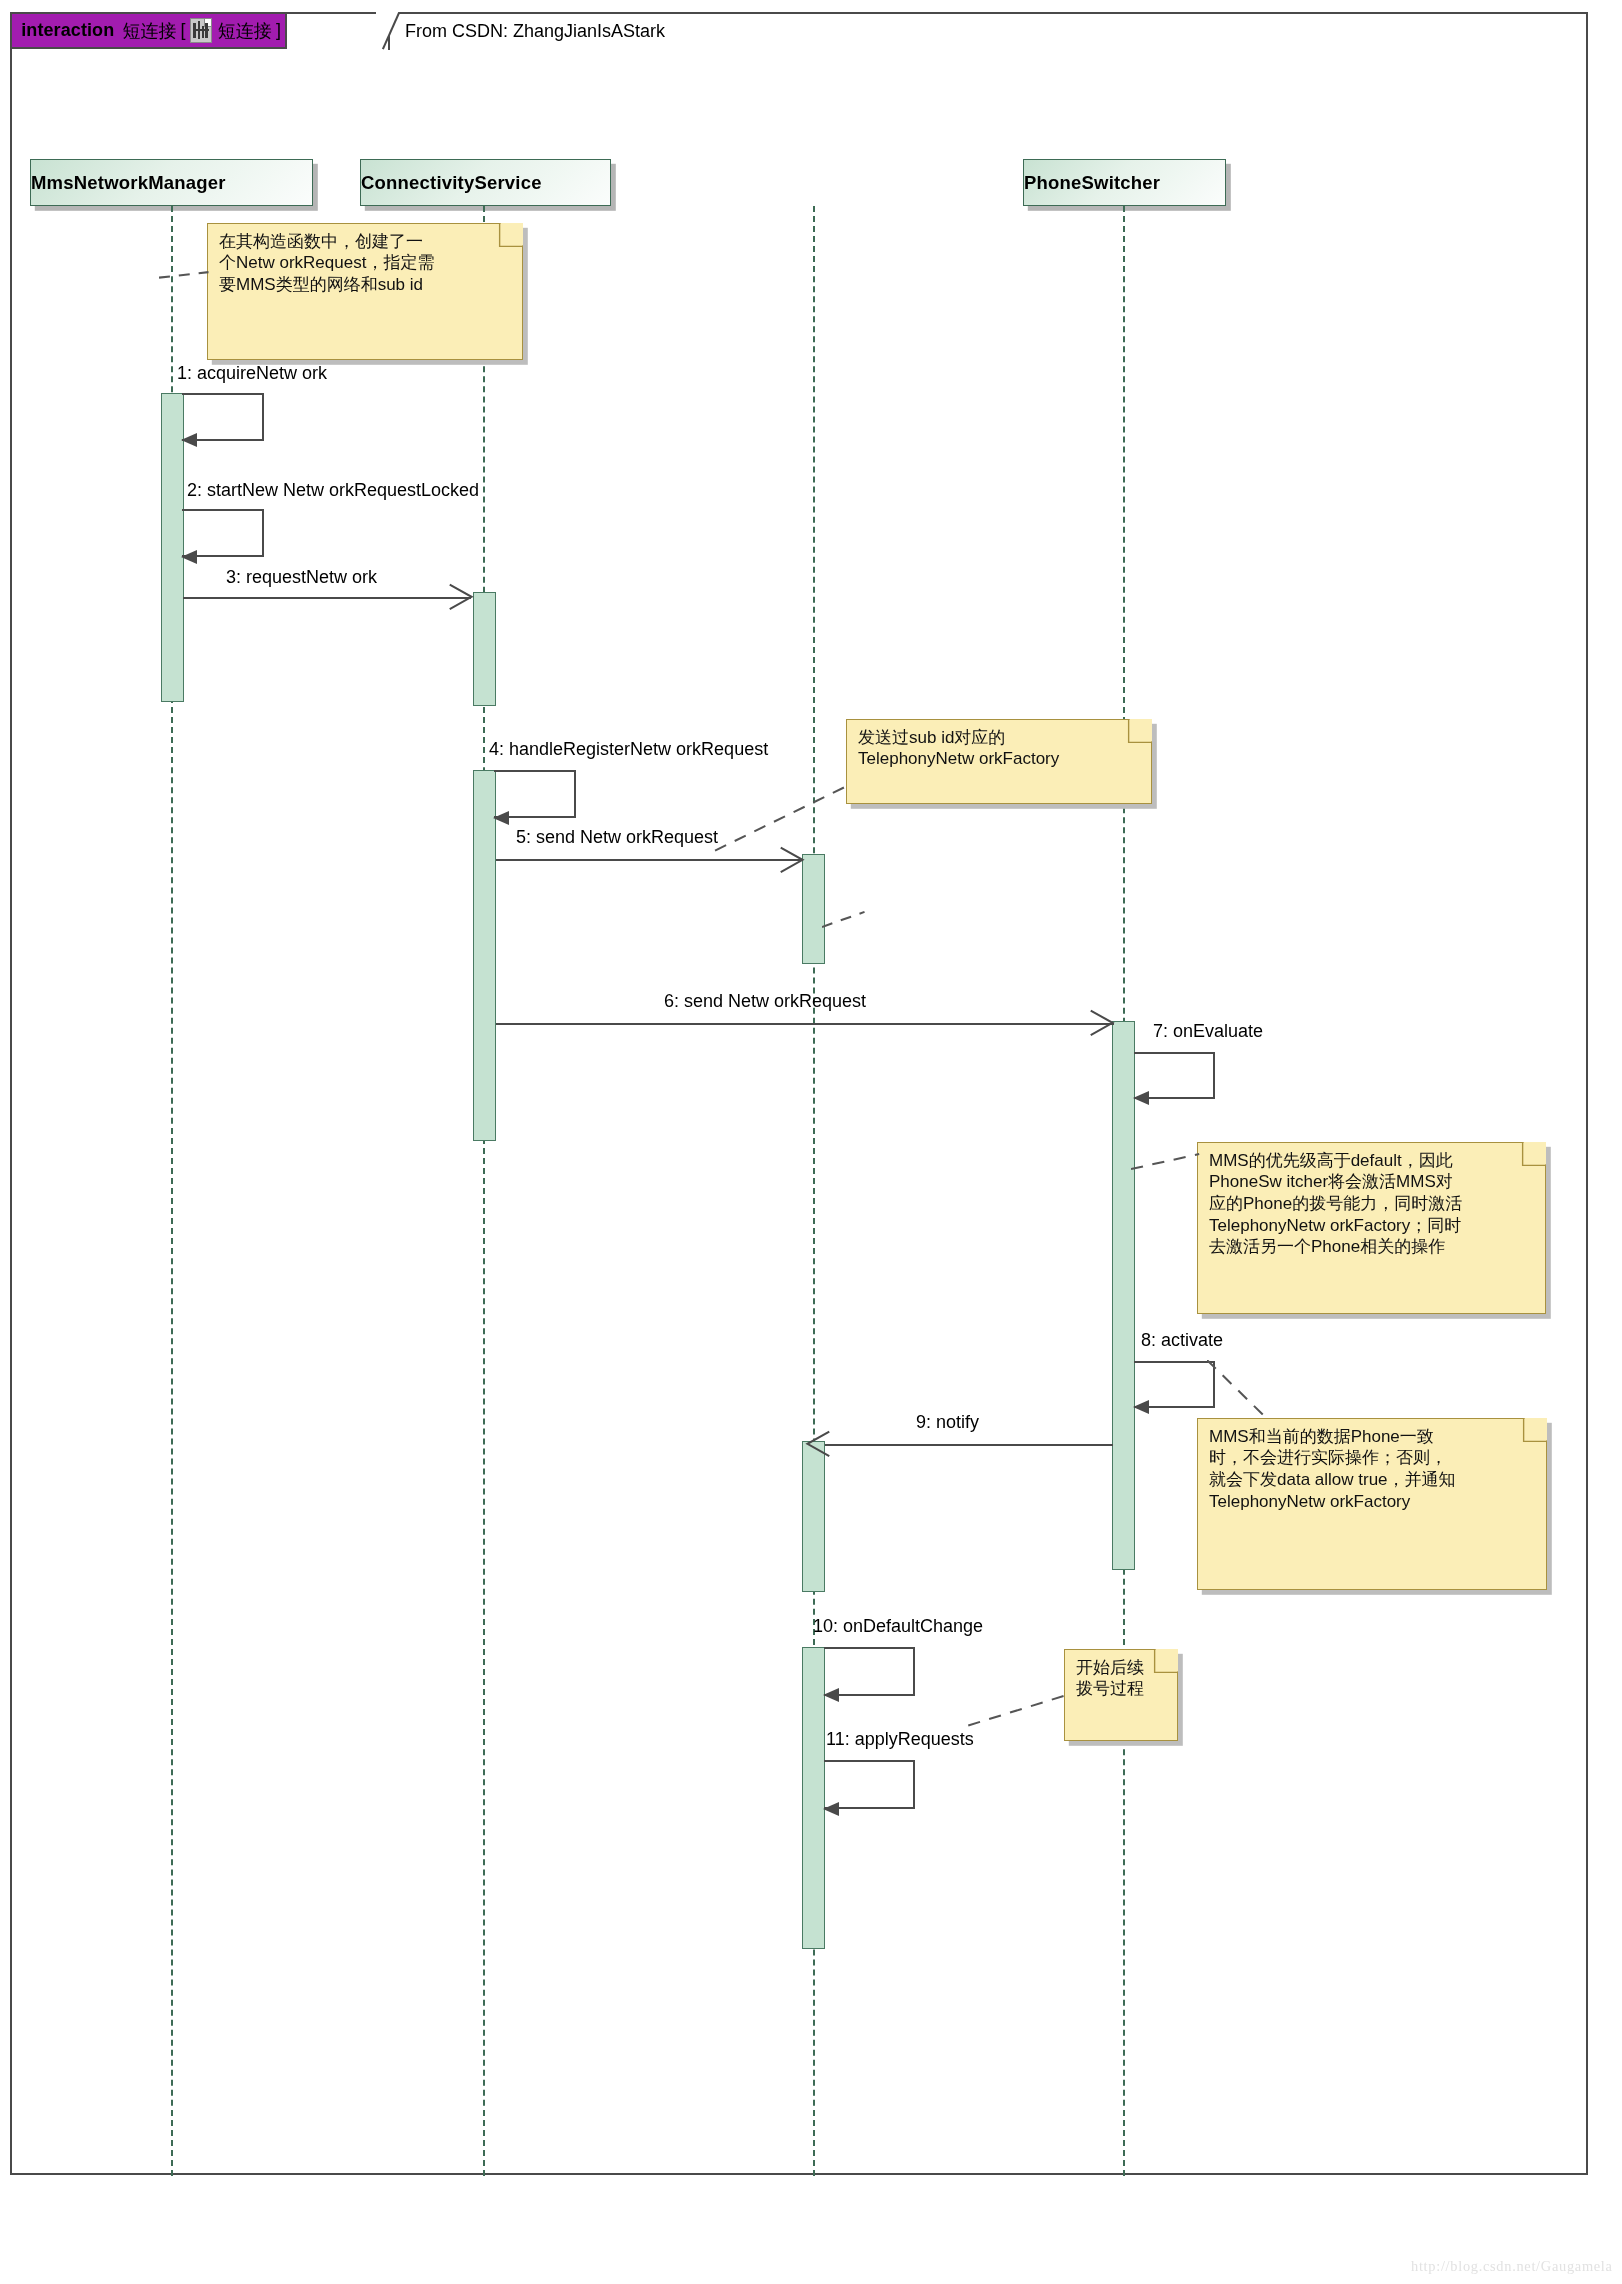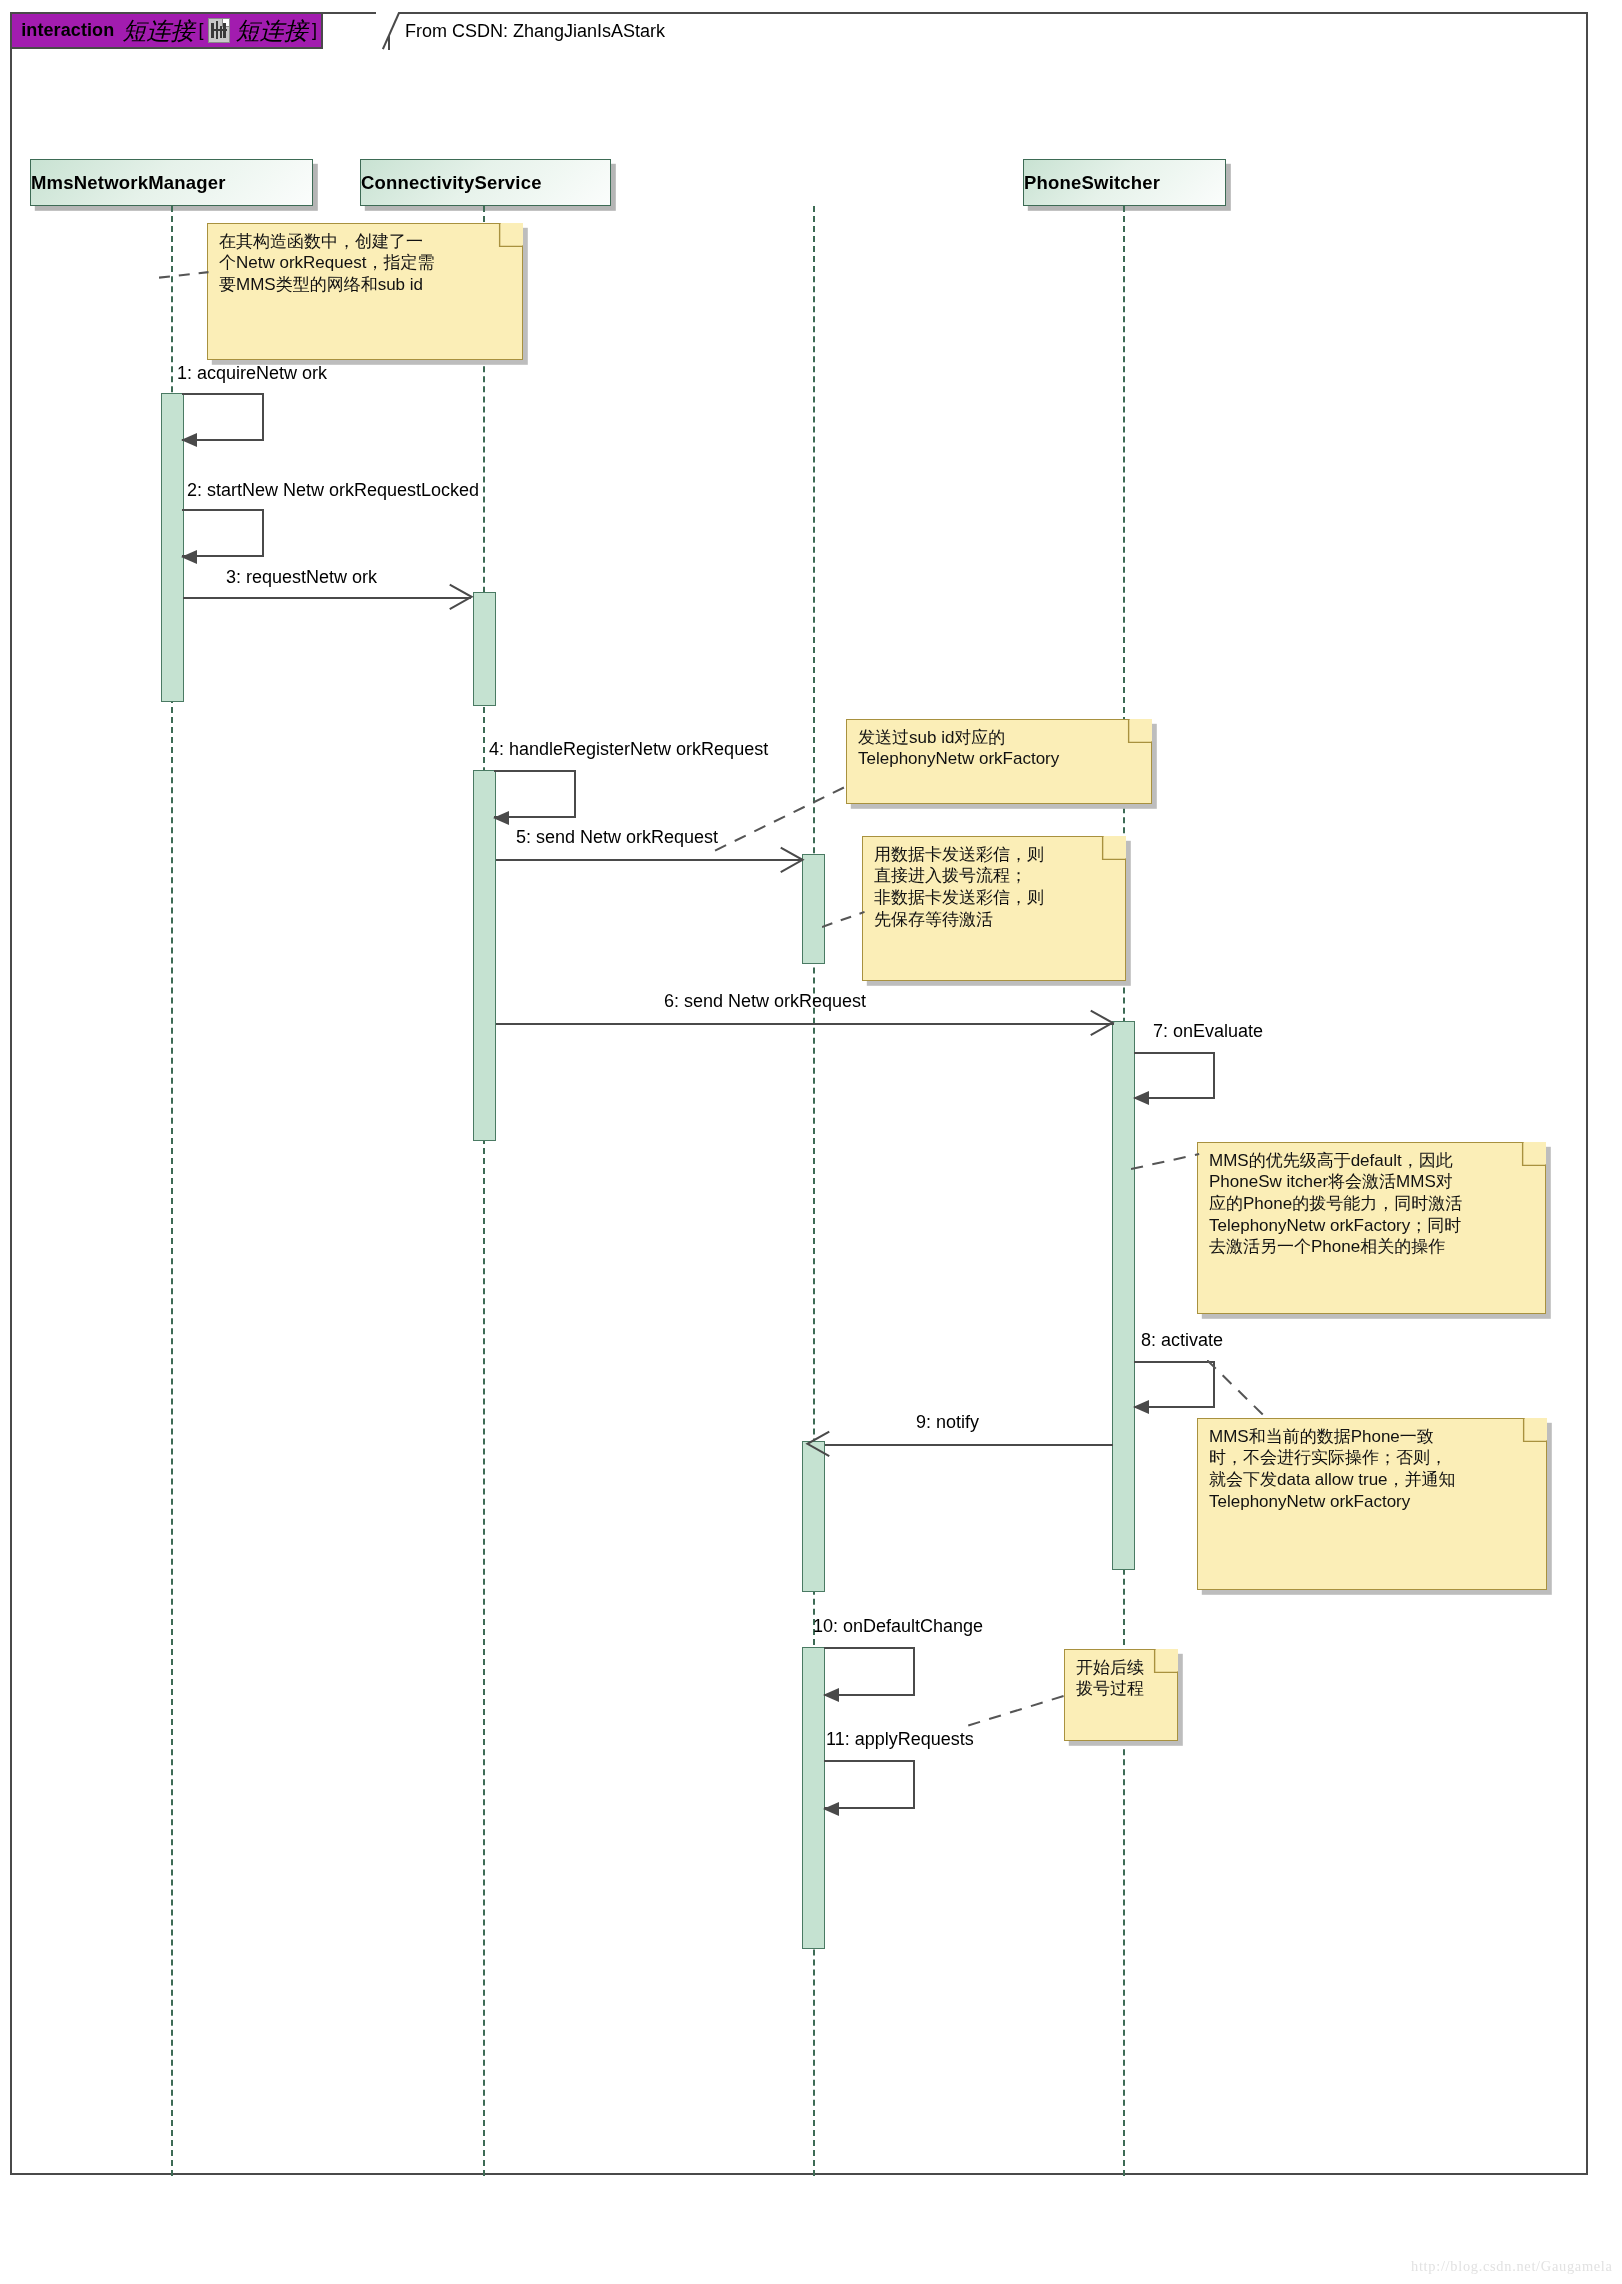--- a/index.html
+++ b/index.html
@@ -11,21 +11,21 @@
 
   
   .frame{position:absolute;left:9.6px;top:12.4px;width:1578px;height:2163px;
          border:2.1px solid #4a4a4a;background:#ffffff;box-sizing:border-box;}
   .frame-tab{position:absolute;left:9.6px;top:12.4px;height:37px;
              border:2.1px solid #4a4a4a;border-bottom:2.1px solid #4a4a4a;
              background:#a21caf;box-sizing:border-box;
              display:flex;align-items:center;padding:0 4.1px 0 9.6px;
              white-space:nowrap;z-index:6;}
   .frame-tab .kw{font-weight:bold;font-size:18px;color:#000;letter-spacing:0.1px;}
-  .frame-tab .nm{font-size:24px;color:#000;margin-left:8.2px;font-style:italic;}
+  .frame-tab .nm{font-size:18px;color:#000;margin-left:8.2px;}
   .frame-tab .brk{font-size:18px;color:#000;margin-left:4.1px;}
   .doc-ico{display:inline-block;width:20.6px;height:23px;margin:0 4.1px;
            position:relative;vertical-align:-4.8px;background:#c9c9c9;
            border:0.7px solid #8a8a8a;overflow:hidden;}
   .doc-ico i{position:absolute;background:#3a3a3a;display:block;}
   .doc-ico .c{position:absolute;right:0;top:0;width:6.2px;height:6.2px;background:#fff;
               border-left:0.7px solid #8a8a8a;border-bottom:0.7px solid #8a8a8a;}
 
   .hdr-sep{position:absolute;width:2.1px;background:#4a4a4a;z-index:5;}
   .hdr-right{position:absolute;font-size:18px;color:#000;white-space:nowrap;z-index:5;}
@@ -198,30 +198,20 @@
     <svg class="corner-l" viewBox="0 0 48 48">
       <polyline points="14,0 14,34 48,34" fill="none" stroke="#a8913f" stroke-width="2"></polyline>
     </svg>
     <p>发送过sub id对应的
 TelephonyNetw orkFactory</p>
   </div>
   <svg style="position:absolute;left:707px;top:782px;width:144px;height:82px;" viewBox="0 0 210 120" width="144" height="82">
     <line x1="200" y1="8" x2="0" y2="106" stroke="#555" stroke-width="3" stroke-dasharray="18,14"></line>
   </svg>
 
-  <div class="note" style="left:862px;top:836px;width:264px;height:145px;">
-    <div class="corner"></div>
-    <svg class="corner-l" viewBox="0 0 48 48">
-      <polyline points="14,0 14,34 48,34" fill="none" stroke="#a8913f" stroke-width="2"></polyline>
-    </svg>
-    <p>用数据卡发送彩信，则
-直接进入拨号流程；
-非数据卡发送彩信，则
-先保存等待激活</p>
-  </div>
   <svg style="position:absolute;left:822px;top:905px;width:48px;height:27.5px;" viewBox="0 0 70 40" width="48" height="27.5">
     <line x1="0" y1="32" x2="62" y2="10" stroke="#555" stroke-width="3" stroke-dasharray="16,13"></line>
   </svg>
 
   <div class="note" style="left:1197px;top:1142px;width:349px;height:172px;">
     <div class="corner"></div>
     <svg class="corner-l" viewBox="0 0 48 48">
       <polyline points="14,0 14,34 48,34" fill="none" stroke="#a8913f" stroke-width="2"></polyline>
     </svg>
     <p>MMS的优先级高于default，因此

